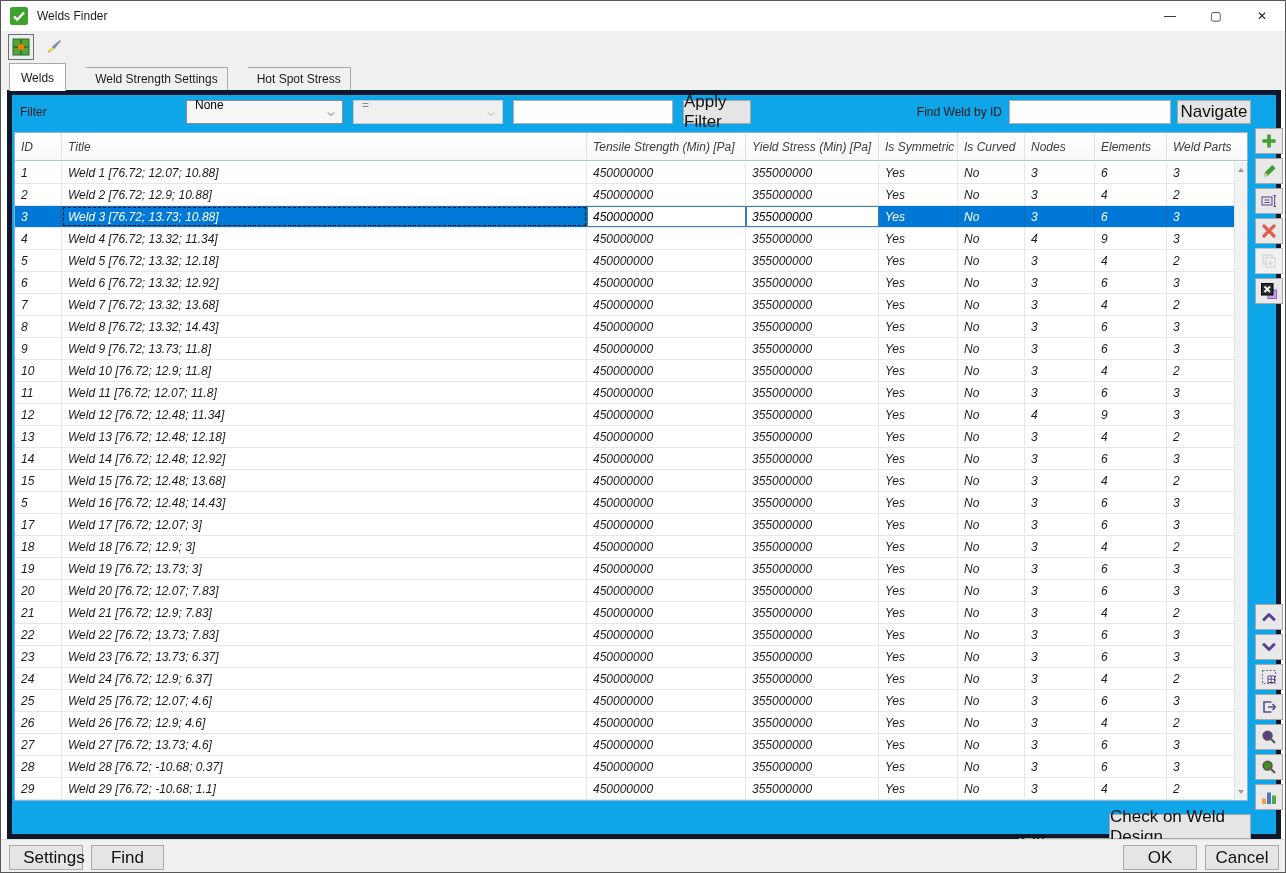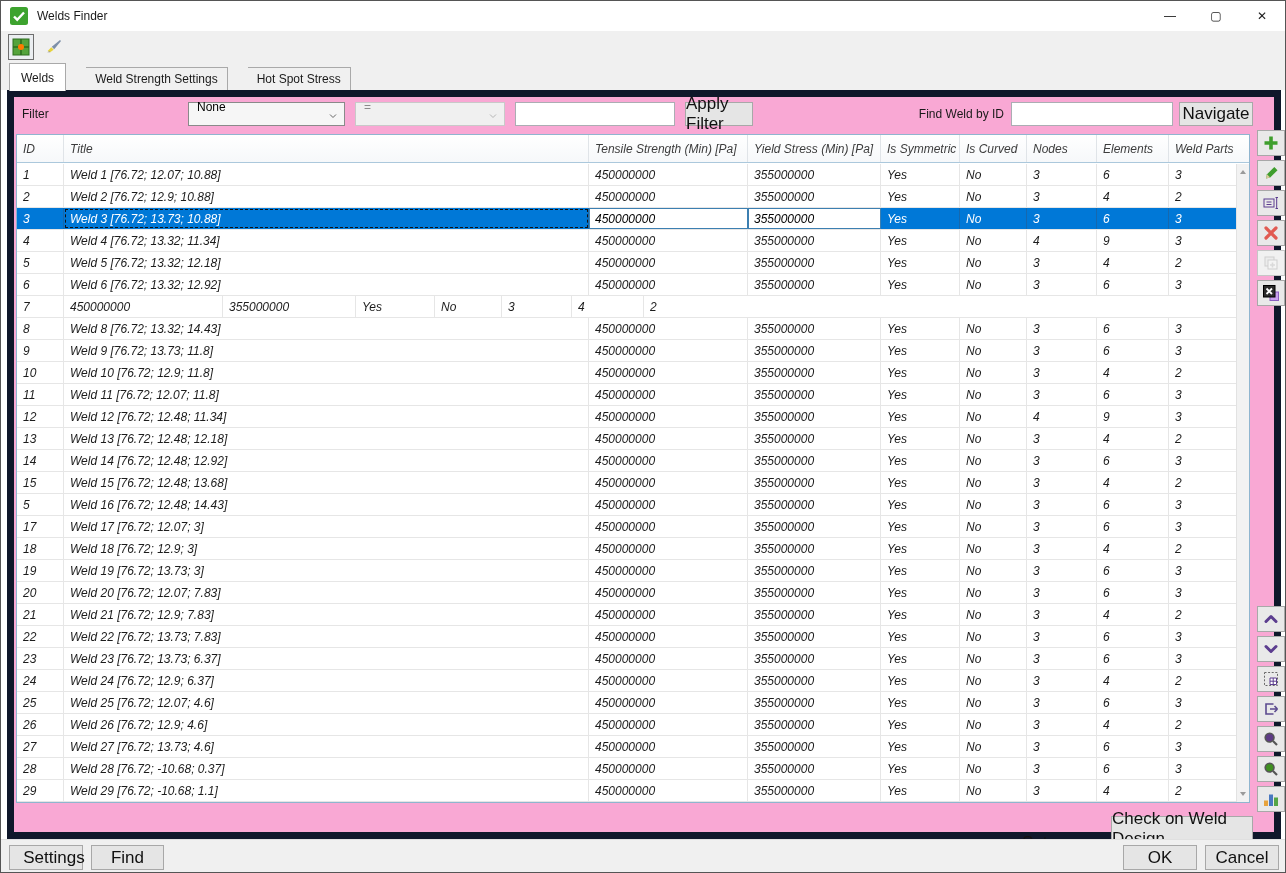--- a/index.html
+++ b/index.html
@@ -19,21 +19,21 @@
   .tb-btn { width:26px; height:26px; display:flex; align-items:center; justify-content:center; }
   .tb-btn.active { border:1px solid #6e6e6e; background:#ebeef1; }
 
   
   .tabstrip { position:absolute; top:62px; left:0; right:0; height:27px; background:#f0f0f0; display:flex; align-items:flex-end; padding-left:8px;gap:20px; }
   .tab { height:23px; padding:0 9px; display:flex; align-items:center; background:#f0f0f0; border:1px solid #a9a9a9; border-bottom:none; color:#1a1a1a; }
   .tab + .tab { border-left:none; }
   .tab.active { background:#fff; height:28px; margin-bottom:-1px; border:1px solid #a9a9a9; border-bottom:none; position:relative; z-index:3; padding:0 11px; }
 
   
-  .page { position:absolute; top:89px; left:6px; width:1274px; height:749px; background:#f9a8d4; border:7px solid #0f172a; }
+  .page { position:absolute; top:89px; left:6px; width:1274px; height:749px; background:#0ea5e9; border:5px solid #0f172a; }
 
   .lbl { position:absolute; color:#1a1a1a; }
   .combo { position:absolute; height:24px; background:#f6f6f6; border:1px solid #8a8a8a; display:flex; align-items:center; padding:0 22px 14px 8px; color:#000; }
   .combo .chev { position:absolute; right:7px; top:9px; width:8px; height:8px; }
   .combo.disabled { background:#f0f0f0; border-color:#c9c9c9; color:#8b8b8b; }
   .tbox { position:absolute; height:24px; background:#fff; border:1px solid #abadb3; padding:0 6px; font-family:"Liberation Sans",sans-serif; font-size:12px; }
   .btn { position:absolute; height:24px; background:#e5e5e5; border:1px solid #a8a8a8; display:flex; align-items:center; justify-content:center; font-size:17px; color:#111; cursor:default; }
 
   
   .grid { position:absolute; left:2px; top:37px; width:1234px; height:669px; border:1px solid #8fb5cf; background:#fff;font-style:italic; }
@@ -197,20 +197,21 @@
             <div class="cell c2">450000000</div>
             <div class="cell c3">355000000</div>
             <div class="cell c4">Yes</div>
             <div class="cell c5">No</div>
             <div class="cell c6">3</div>
             <div class="cell c7">6</div>
             <div class="cell c8">3</div>
           </div>
           <div class="grid-row">
             <div class="cell c0">7</div>
+            <div class="cell c1">Weld 7 [76.72; 13.32; 13.68]</div>
             <div class="cell c2">450000000</div>
             <div class="cell c3">355000000</div>
             <div class="cell c4">Yes</div>
             <div class="cell c5">No</div>
             <div class="cell c6">3</div>
             <div class="cell c7">4</div>
             <div class="cell c8">2</div>
           </div>
           <div class="grid-row">
             <div class="cell c0">8</div>

